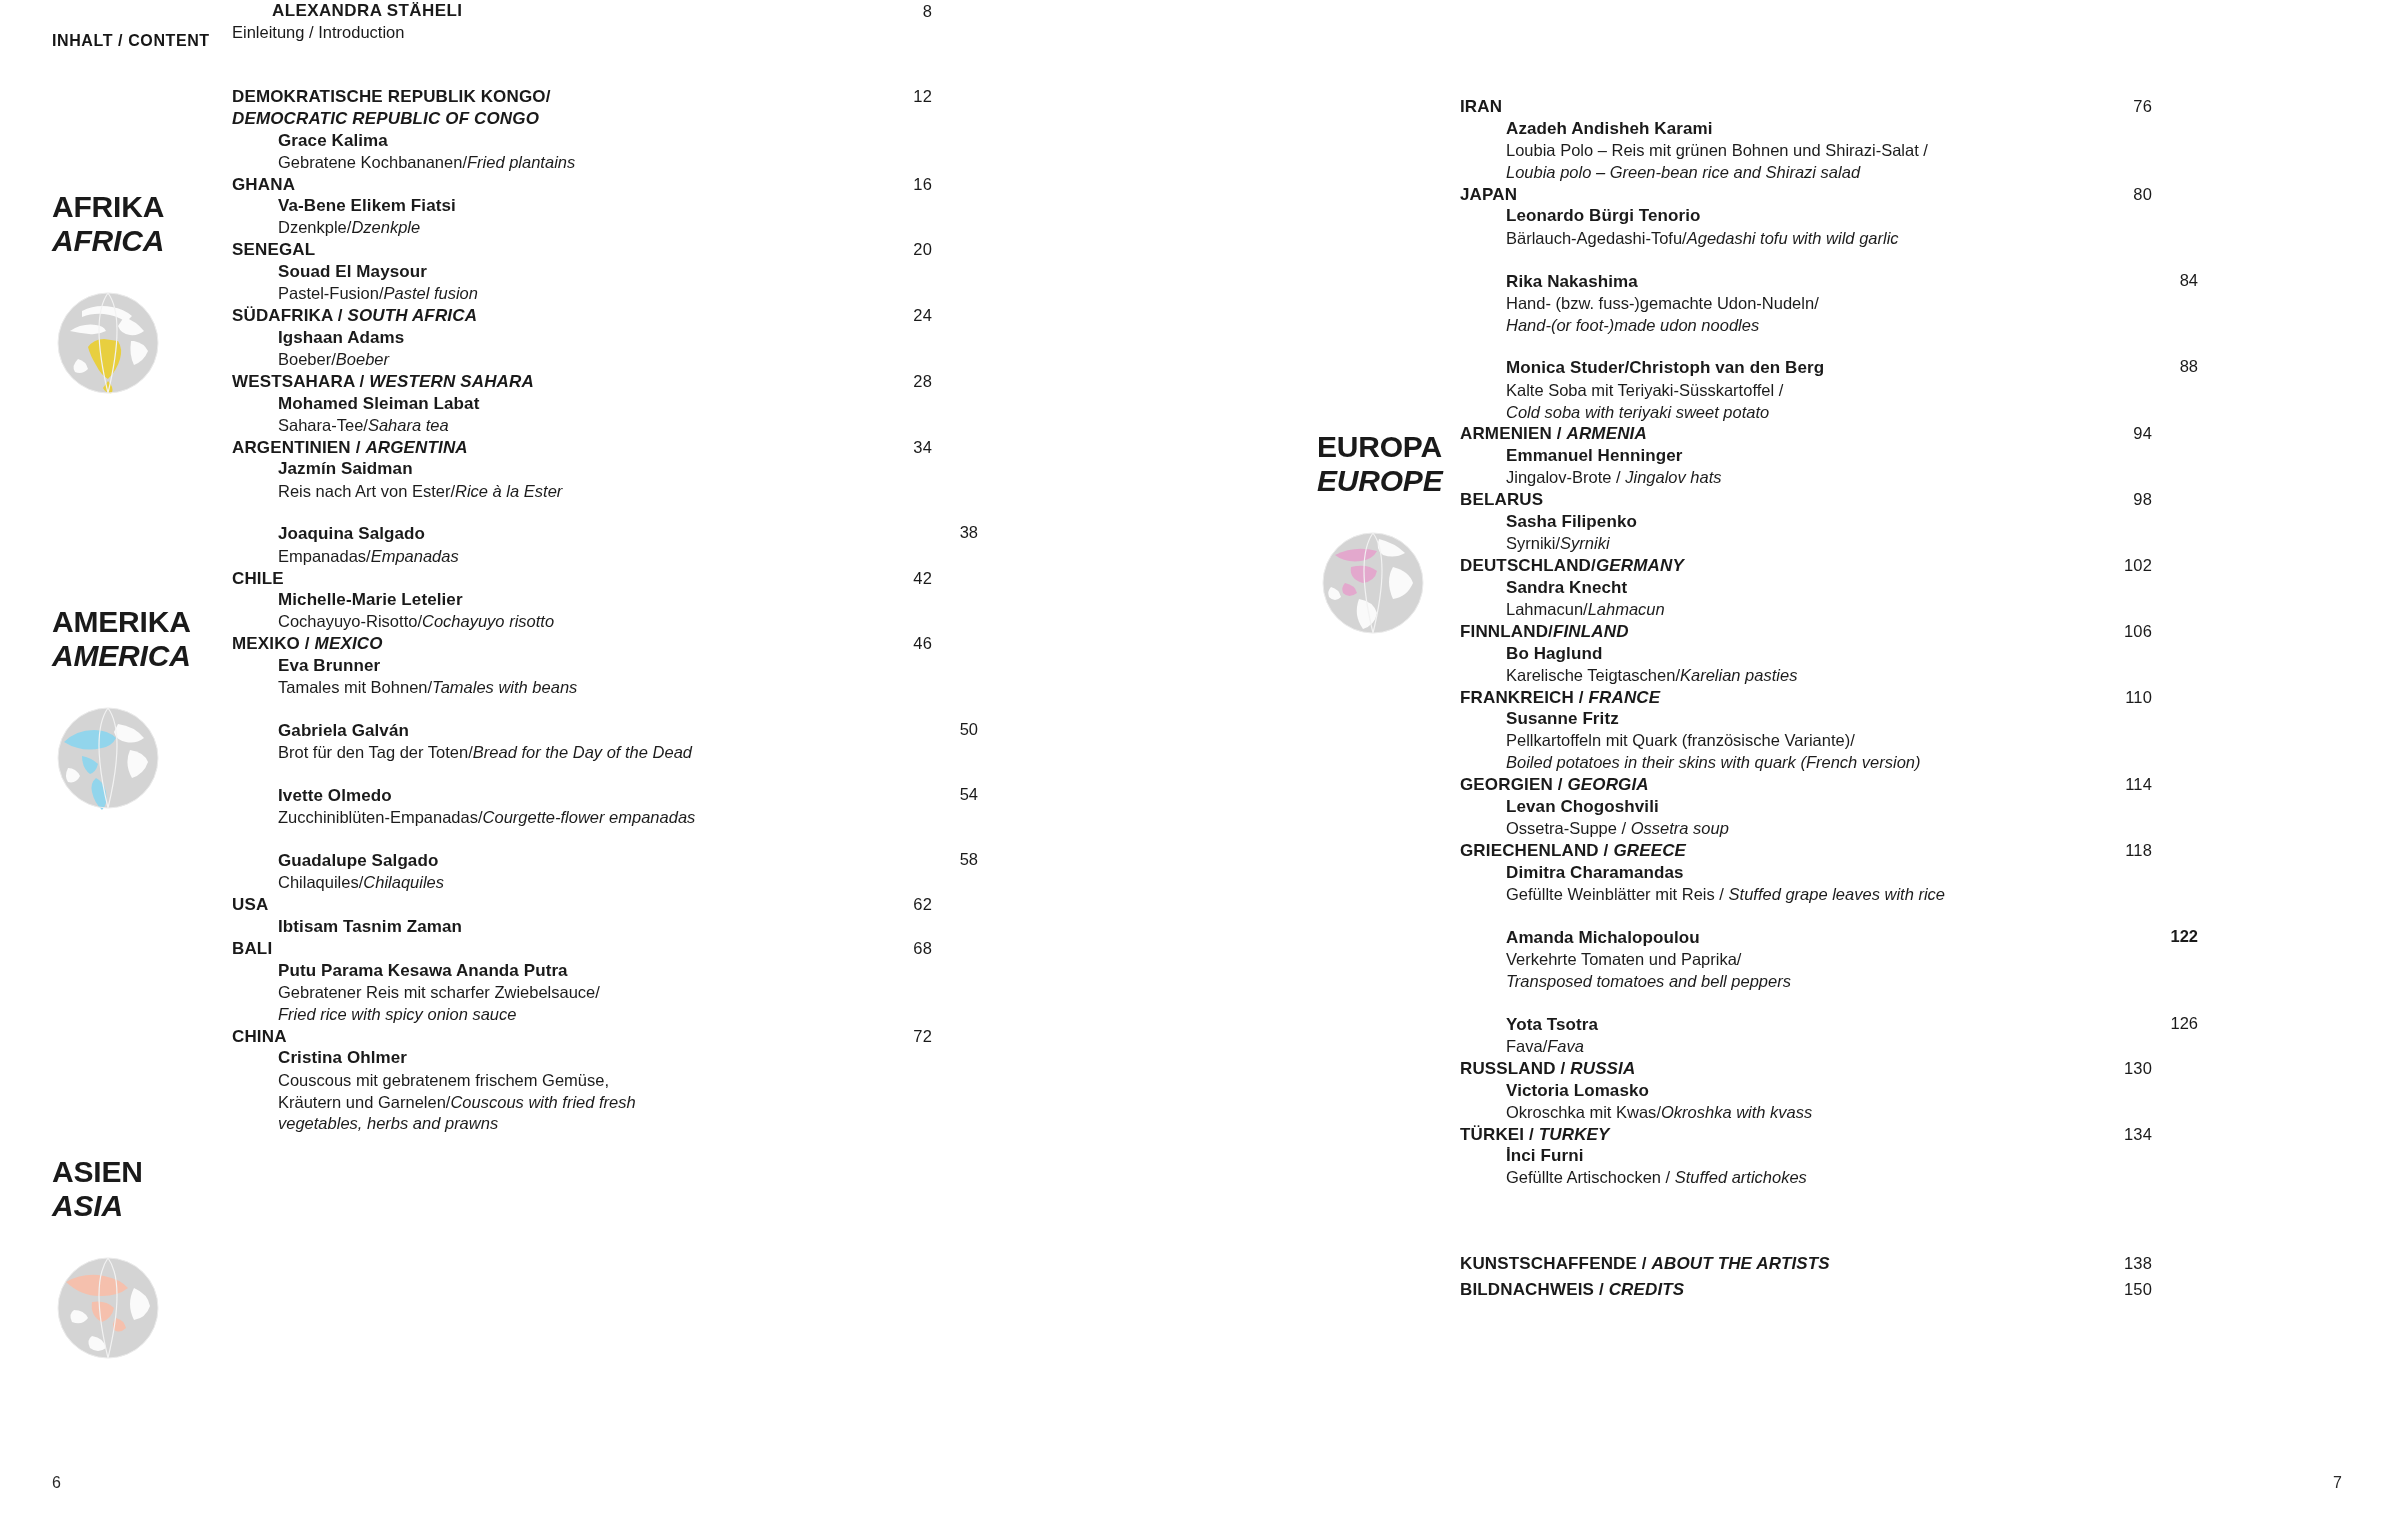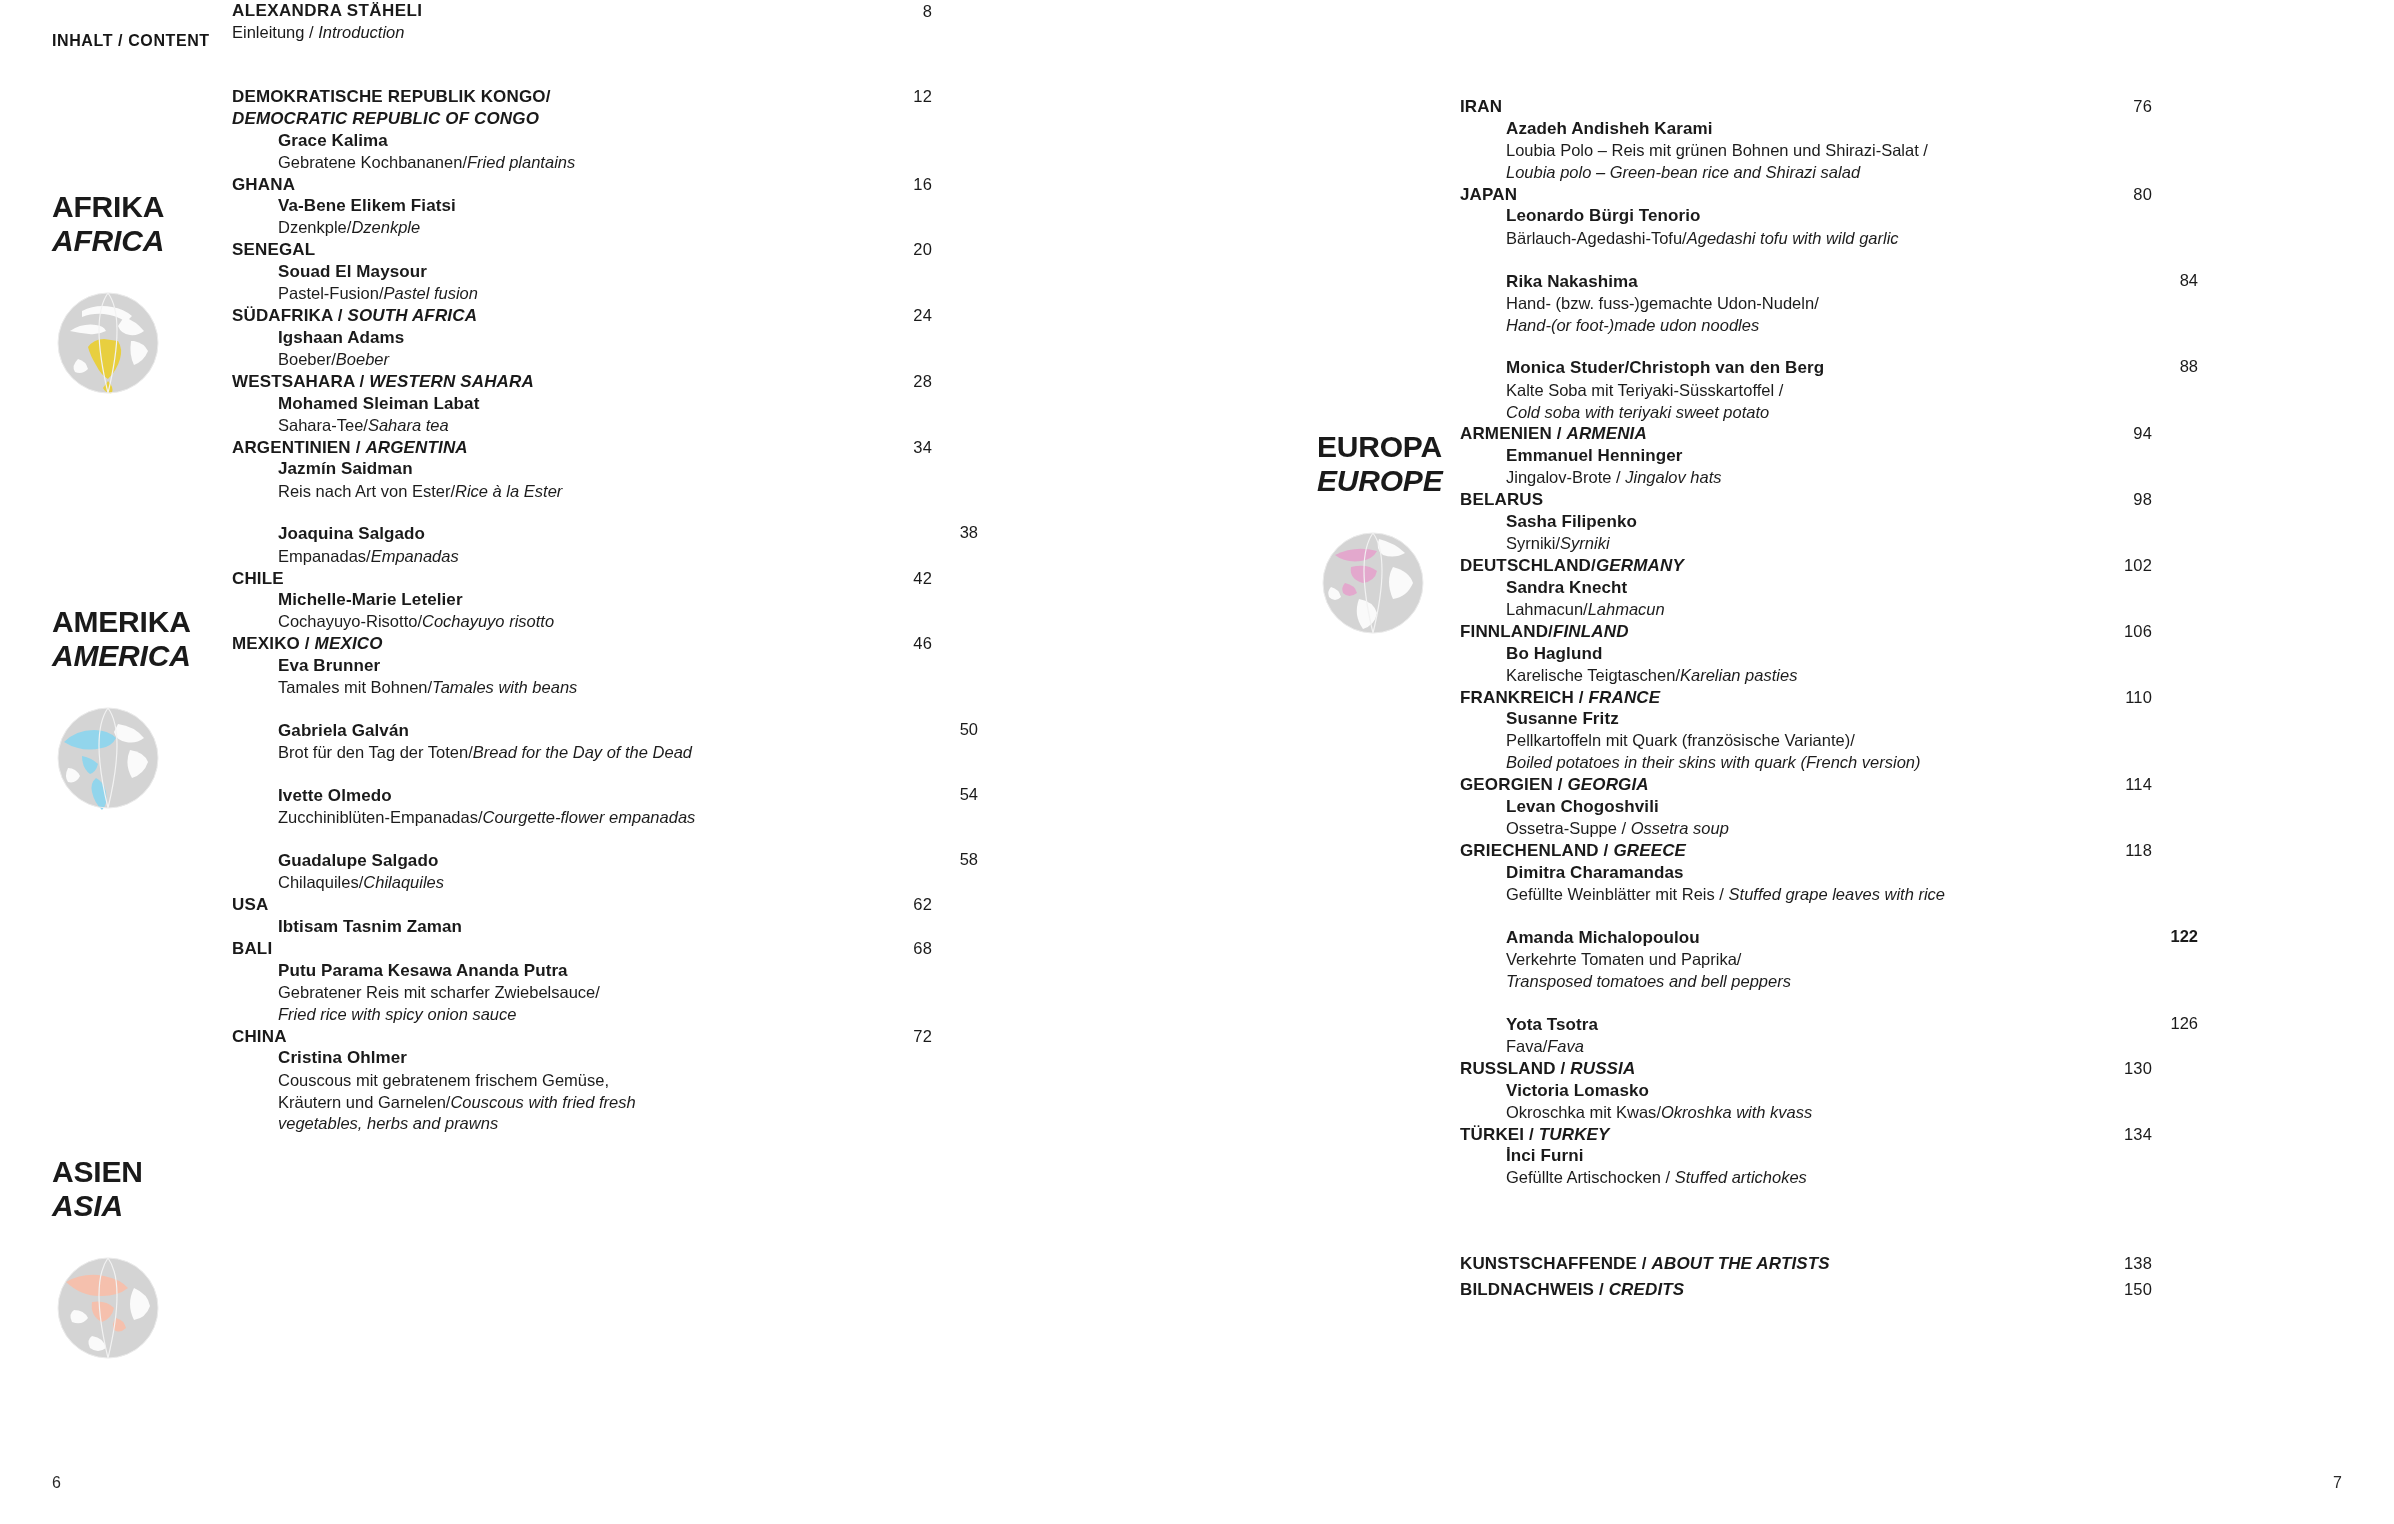--- a/index.html
+++ b/index.html
@@ -127,23 +127,24 @@
 
   
   .intro {
     margin-bottom: 0;
   }
   .intro .name {
     font-size: 17px;
     font-weight: bold;
     letter-spacing: 0.4px;
     line-height: 1.3;
+    margin-left: 40px;
   }
   .intro .dish { font-size: 16.5px; line-height: 1.33; }
-  .intro .dish .en { font-style: italic; }
+  .intro .dish .en { }
 
   
   .backmatter {
     position: relative;
     font-size: 17px;
     font-weight: bold;
     line-height: 1.5;
     letter-spacing: 0.15px;
   }
   .backmatter .en { font-style: italic; }

